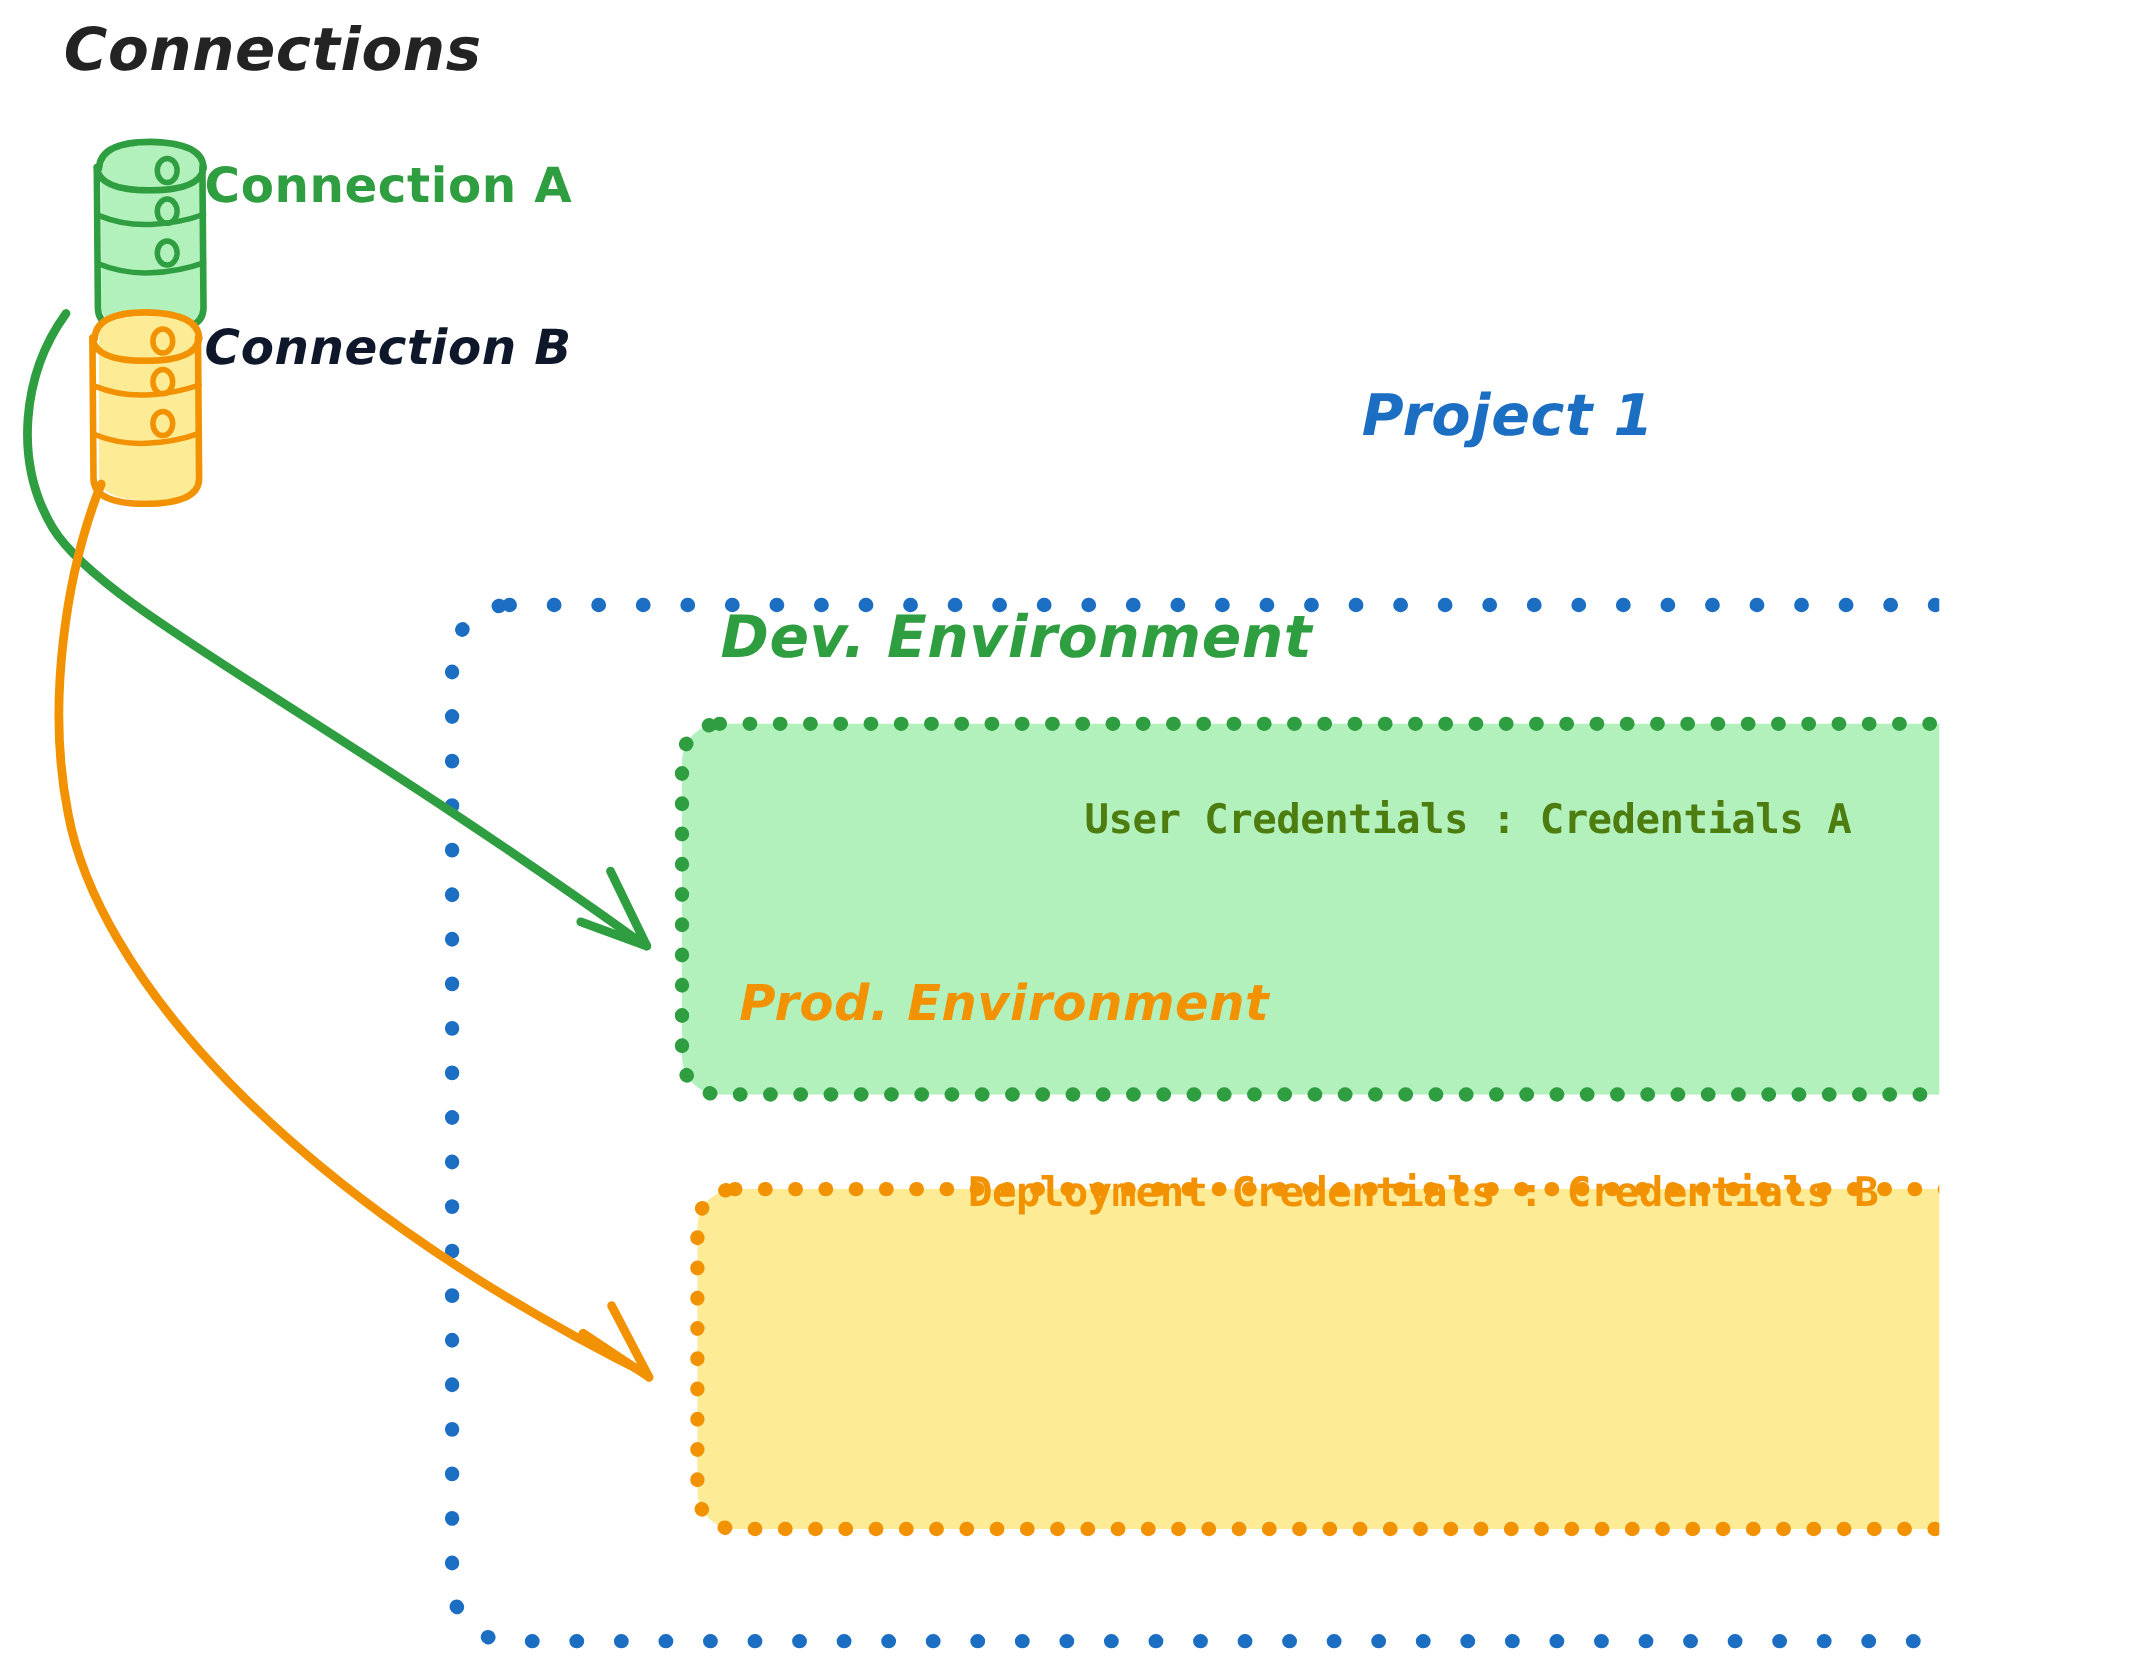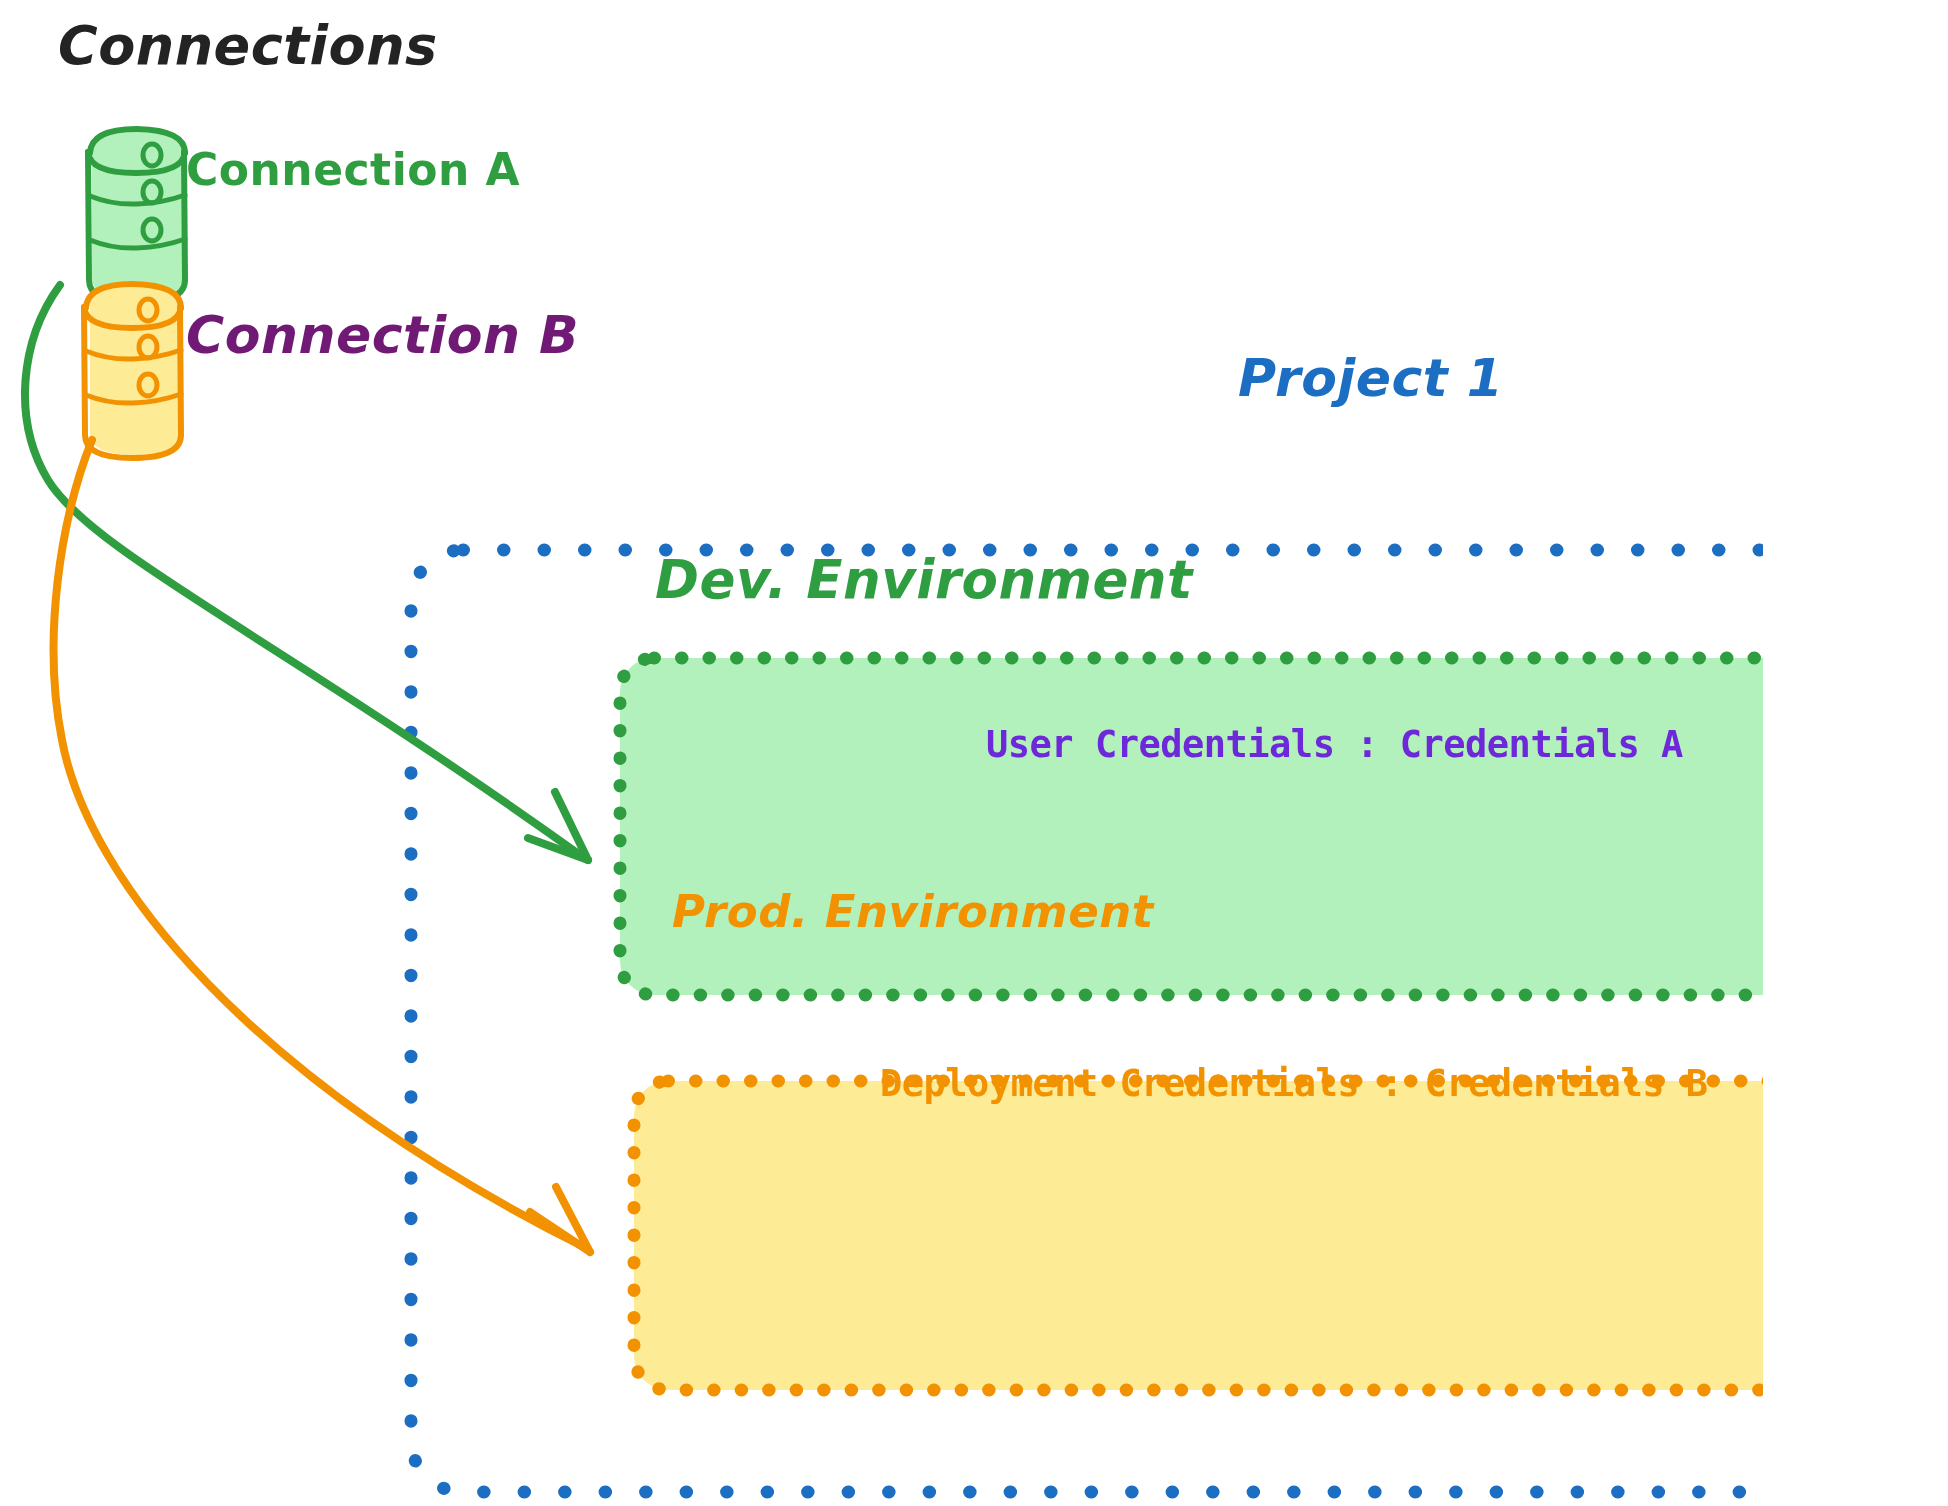--- a/index.html
+++ b/index.html
@@ -55,23 +55,23 @@
 
   #conn-a-label {
     left: 186px;
     top: 144px;
     font-size: 44px;
     color: #2f9e41;
   }
 
   #conn-b-label {
     left: 186px;
-    top: 305px;
-    font-size: 52px;
-    color: #701a75;
+    top: 291px;
+    font-size: 44px;
+    color: #0f172a;
     font-style: italic;
   }
 
   #project-label {
     left: 1238px;
     top: 336px;
     font-size: 52px;
     color: #1b6ec2;
     font-style: italic;
     margin-top: 12px;
@@ -90,21 +90,21 @@
     top: 885px;
     font-size: 45px;
     color: #f29200;
     font-style: italic;
   }
 
   #dev-cred {
     left: 986px;
     top: 723px;
     font-size: 37px;
-    color: #6d28d9;
+    color: #4d7c0f;
     letter-spacing: -0.5px;
   }
 
   #prod-cred {
     left: 852px;
     top: 1062px;
     font-size: 37px;
     color: #f29200;
     letter-spacing: -0.5px;
     margin-left: 28px;

